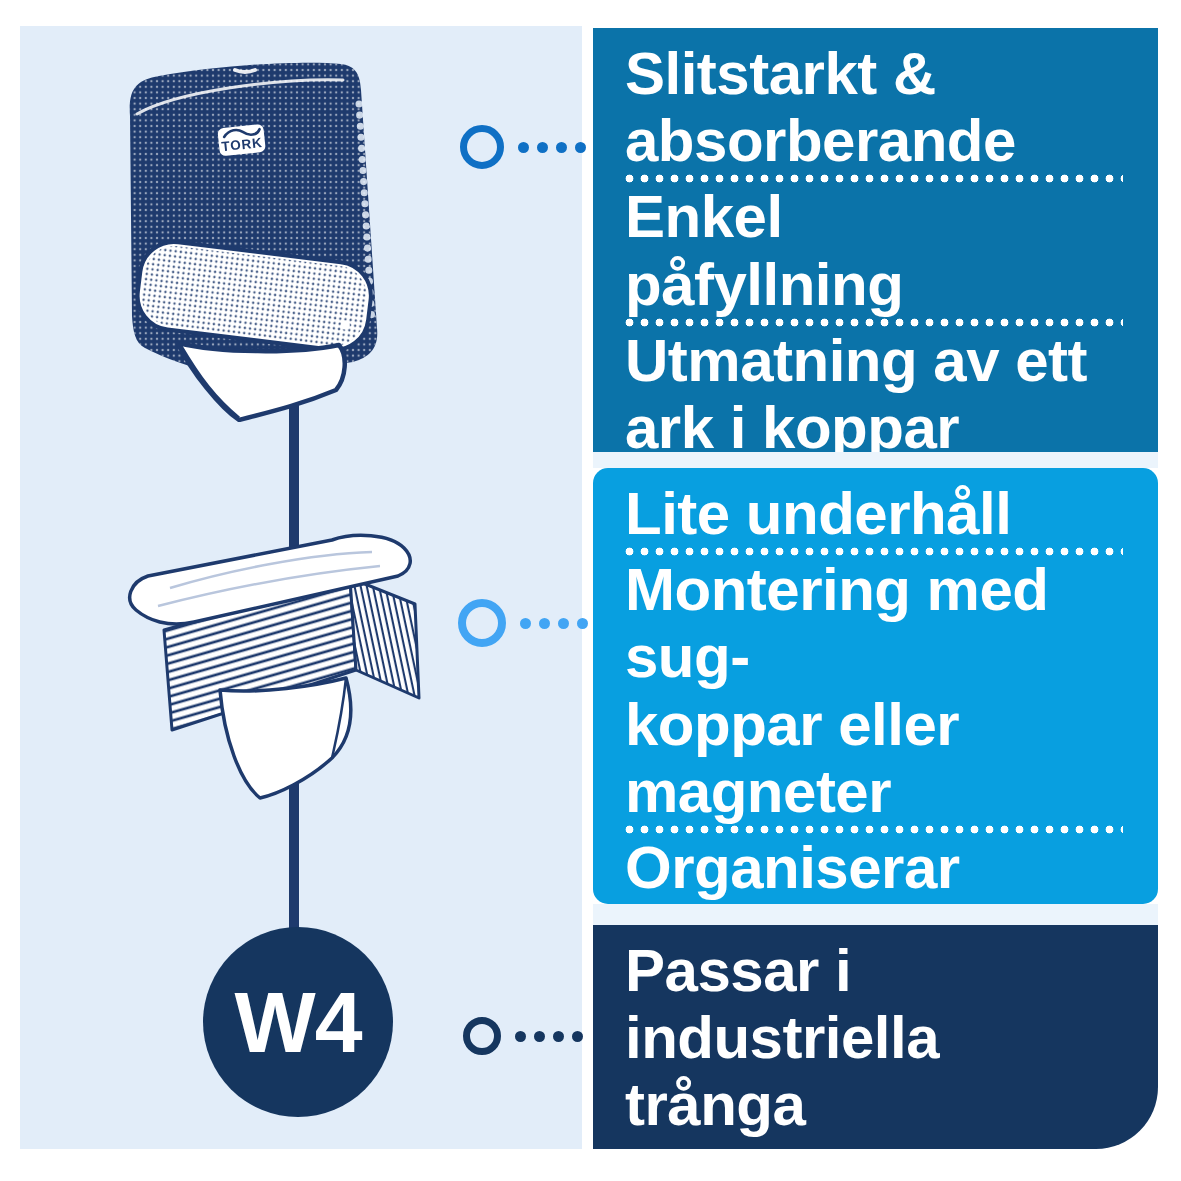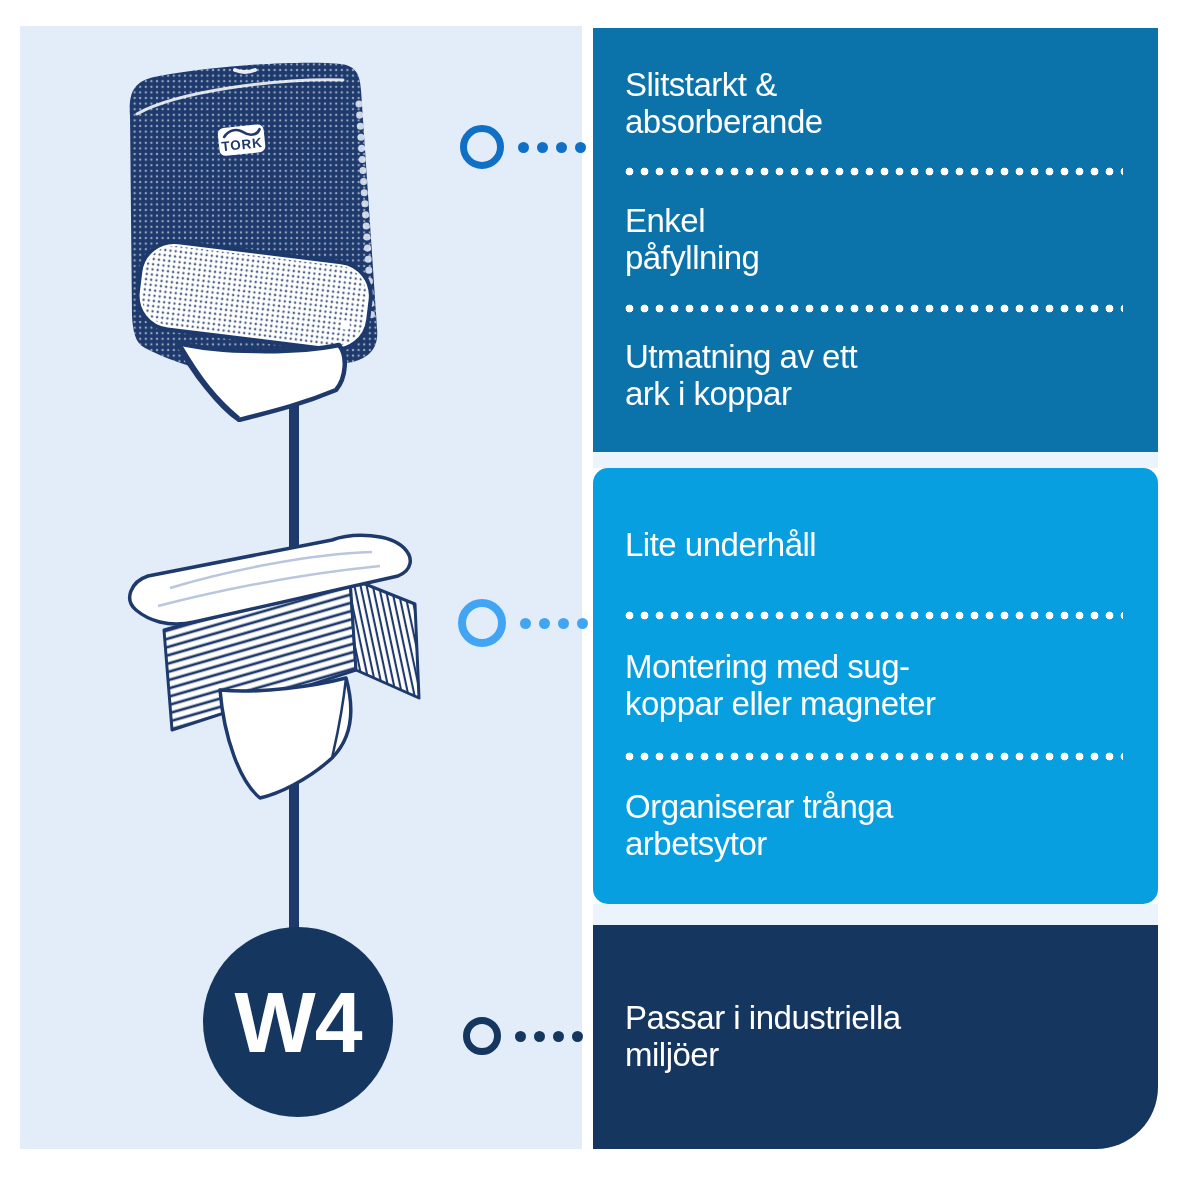--- a/index.html
+++ b/index.html
@@ -39,21 +39,21 @@
     display:flex;flex-direction:column;padding:12px 35px 12px 32px;
   }
   .p1{top:28px;height:424px;background:#0b73a9;}
   .p2{top:468px;height:436px;background:#089fe0;border-radius:15px;}
   .p3{top:925px;height:224px;background:#15365f;border-bottom-right-radius:62px;}
   .gapstrip{position:absolute;left:593px;width:565px;background:#ebf4fc;}
   .g1{top:452px;height:16px;}
   .g2{top:904px;height:21px;}
   .cell{flex:1;display:flex;align-items:center;}
   .feature{
-    margin:0;font-weight:normal;font-size:33px;line-height:1.12;
+    margin:0;font-weight:bold;font-size:60px;line-height:1.12;
     white-space:pre-line;letter-spacing:-0.5px;
   }
   .dotline{
     flex:none;height:9px;background-repeat:repeat-x;
     background-image:radial-gradient(circle at 4.5px 4.5px,#ffffff 3.6px,rgba(255,255,255,0) 4.2px);
     background-size:15px 9px;
   }
 </style>
 </head>
 <body>
@@ -185,17 +185,17 @@
       <p class="feature">Organiserar trånga
 arbetsytor</p>
     </div>
   </section>
 
   <div class="gapstrip g2"></div>
 
   <section class="panel p3">
     <div class="cell">
       <p class="feature">Passar i industriella
-miljöer</p>
+trånga</p>
     </div>
   </section>
 
 </div>
 
 </body></html>

